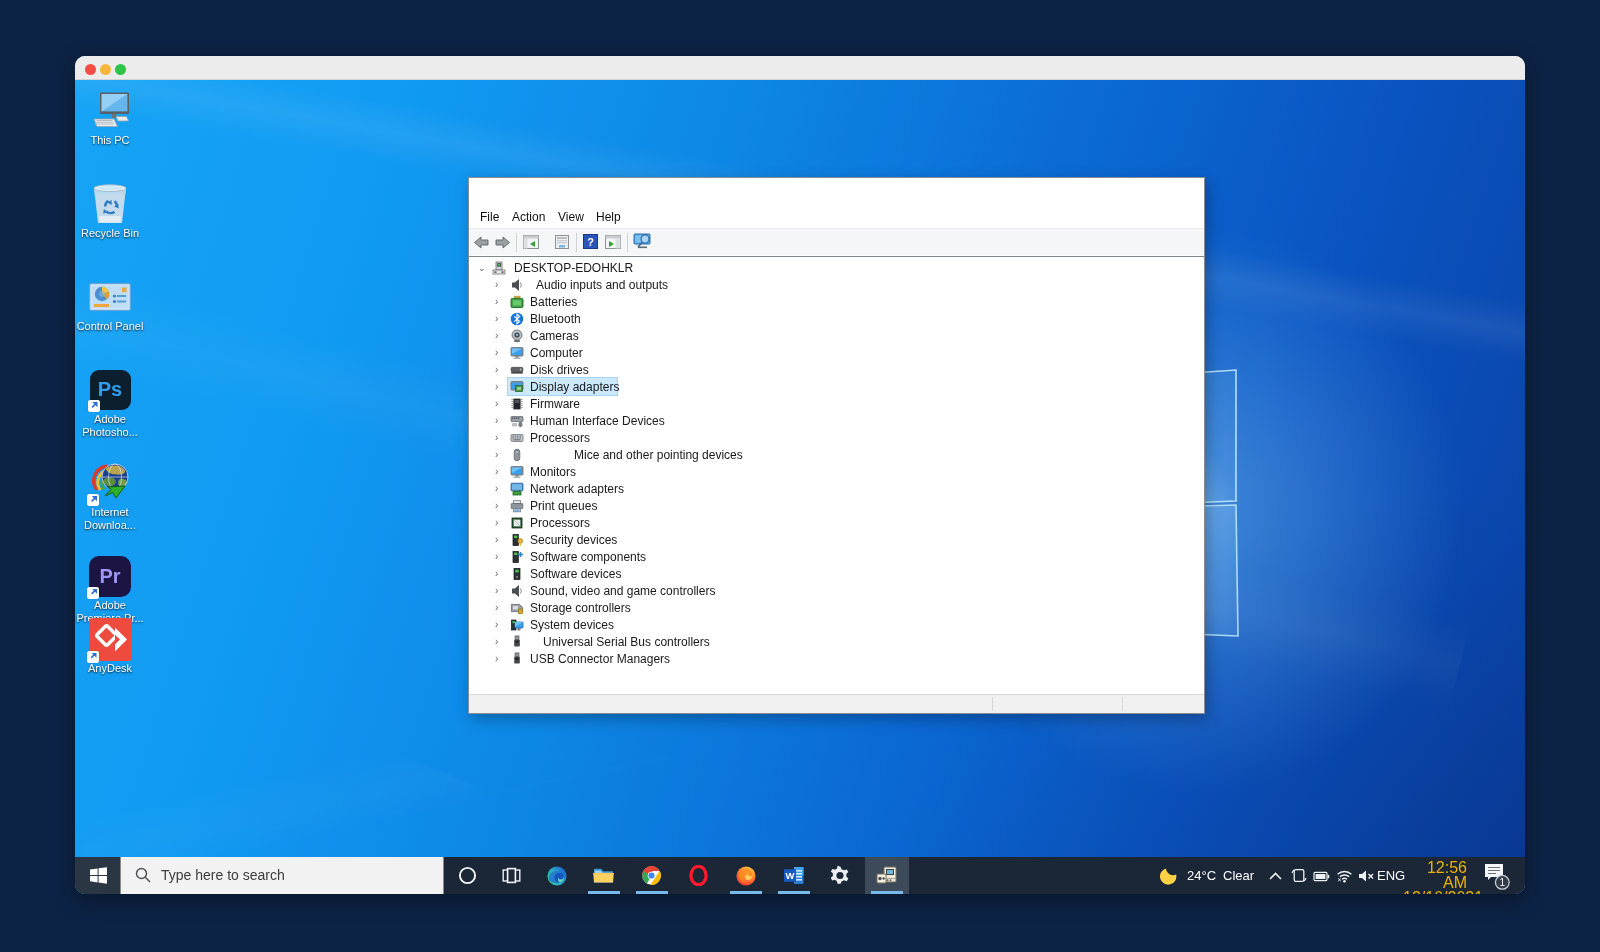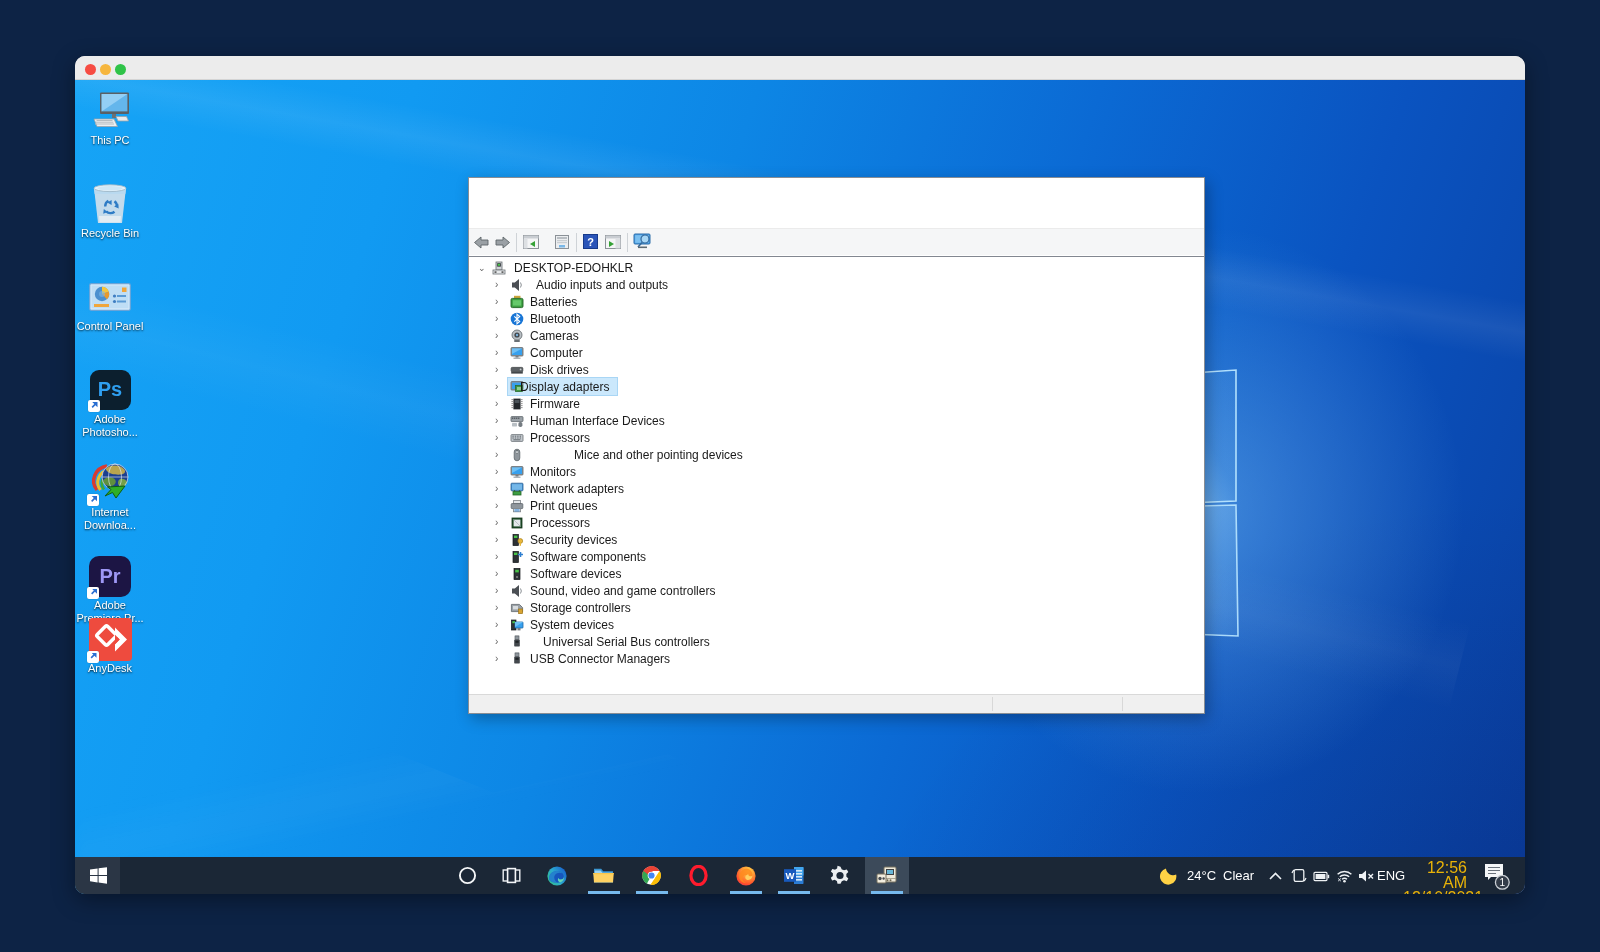--- a/index.html
+++ b/index.html
@@ -186,20 +186,26 @@
           <path d="M26 9.5 L38 21.5 L26 33.5 L26 26.2 L30.7 21.5 L26 16.8 Z" fill="#fff"></path>
           <path d="M26 16.8 L30.7 21.5 L26 26.2 Z" fill="#ee4b3e"></path>
         </svg>
         <span class="scut"></span>
       </span>
         </span>
         <div>AnyDesk</div>
       </div>
 
     <div id="dm">
+      <div id="dmmenu">
+        <span style="left:11px;">File</span>
+        <span style="left:43px;">Action</span>
+        <span style="left:89px;">View</span>
+        <span style="left:127px;">Help</span>
+      </div>
       <div id="dmtools">
         <svg width="15" height="13" viewBox="0 0 15 13" style="position:absolute;left:5px;top:7px;">
           <path d="M7 1 L7 4 L14 4 L14 9 L7 9 L7 12 L0.5 6.5 Z" fill="#9aa0a5" stroke="#5f6569" stroke-width="0.9"></path>
         </svg>
         <svg width="15" height="13" viewBox="0 0 15 13" style="position:absolute;left:26px;top:7px;">
           <path d="M8 1 L8 4 L1 4 L1 9 L8 9 L8 12 L14.5 6.5 Z" fill="#9aa0a5" stroke="#5f6569" stroke-width="0.9"></path>
         </svg>
         <div class="tsep" style="left:47px;"></div>
         <svg width="16" height="14" viewBox="0 0 16 14" style="position:absolute;left:54px;top:6px;">
           <rect x="0.5" y="0.5" width="15" height="13" fill="#f4f5f6" stroke="#8b9197"></rect>
@@ -304,21 +310,21 @@
           </div>
         <div class="trow" style="top:121.5px;">
             <span style="position:absolute;left:39px;top:-0.5px;width:109px;height:17px;background:#cbe8fc;outline:1px solid #a9d6f5;"></span>
             <span class="chv" style="left:26px;">›</span>
             <svg class="ticon" style="left:41px;" width="14" height="14" viewBox="0 0 14 14">
               <rect x="1" y="1.6" width="12" height="8.4" rx="0.8" fill="#90989e" stroke="#5d646a" stroke-width="0.8"></rect>
               <rect x="2" y="2.6" width="10" height="6.4" fill="#37a0ee"></rect>
               <rect x="5.5" y="5.5" width="7" height="6" fill="#3f9643" stroke="#2a6b2d" stroke-width="0.8"></rect>
               <rect x="7" y="7" width="4" height="3" fill="#8fd08f"></rect>
             </svg>
-            <span class="lbl" style="left:51px;">Display adapters</span>
+            <span class="lbl" style="left:61px;">Display adapters</span>
           </div>
         <div class="trow" style="top:138.5px;">
             <span class="chv" style="left:26px;">›</span>
             <svg class="ticon" style="left:41px;" width="14" height="14" viewBox="0 0 14 14">
               <rect x="3.4" y="1.6" width="7.2" height="10.8" fill="#23272b"></rect>
               <path d="M3.4 2.6 h-2 M3.4 4.6 h-2 M3.4 6.6 h-2 M3.4 8.6 h-2 M3.4 10.6 h-2 M10.6 2.6 h2 M10.6 4.6 h2 M10.6 6.6 h2 M10.6 8.6 h2 M10.6 10.6 h2" stroke="#888" stroke-width="0.9"></path>
               <rect x="4.6" y="3" width="4.8" height="3" fill="#4a5258"></rect>
             </svg>
             <span class="lbl" style="left:61px;">Firmware</span>
           </div>
@@ -476,20 +482,27 @@
     </div>
 
     <div id="taskbar">
       <div id="startbtn">
         <svg width="17" height="17" viewBox="0 0 17 17" style="position:absolute;left:15px;top:10px;">
           <path d="M0 2.6 L7.6 1.5 L7.6 7.9 L0 7.9 Z" fill="#fff"></path>
           <path d="M8.6 1.35 L17 0.2 L17 7.9 L8.6 7.9 Z" fill="#fff"></path>
           <path d="M0 9 L7.6 9 L7.6 15.4 L0 14.3 Z" fill="#fff"></path>
           <path d="M8.6 9 L17 9 L17 16.7 L8.6 15.55 Z" fill="#fff"></path>
         </svg>
+      </div>
+      <div id="searchbox">
+        <svg width="16" height="16" viewBox="0 0 16 16" style="position:absolute;left:14px;top:10px;">
+          <circle cx="6.5" cy="6.5" r="5" fill="none" stroke="#4f5257" stroke-width="1.5"></circle>
+          <path d="M10.3 10.3 L15 15" stroke="#4f5257" stroke-width="1.5"></path>
+        </svg>
+        <span>Type here to search</span>
       </div>
 
       <div class="tbi" style="left:370px;">
           <svg width="19" height="19" viewBox="0 0 19 19">
             <circle cx="9.5" cy="9.5" r="7.6" fill="none" stroke="#f4f6f8" stroke-width="1.9"></circle>
           </svg>
         </div>
       <div class="tbi" style="left:414px;">
           <svg width="19" height="19" viewBox="0 0 19 19">
         <rect x="1.2" y="4" width="5" height="11" fill="none" stroke="#eef1f4" stroke-width="1.4"></rect>

